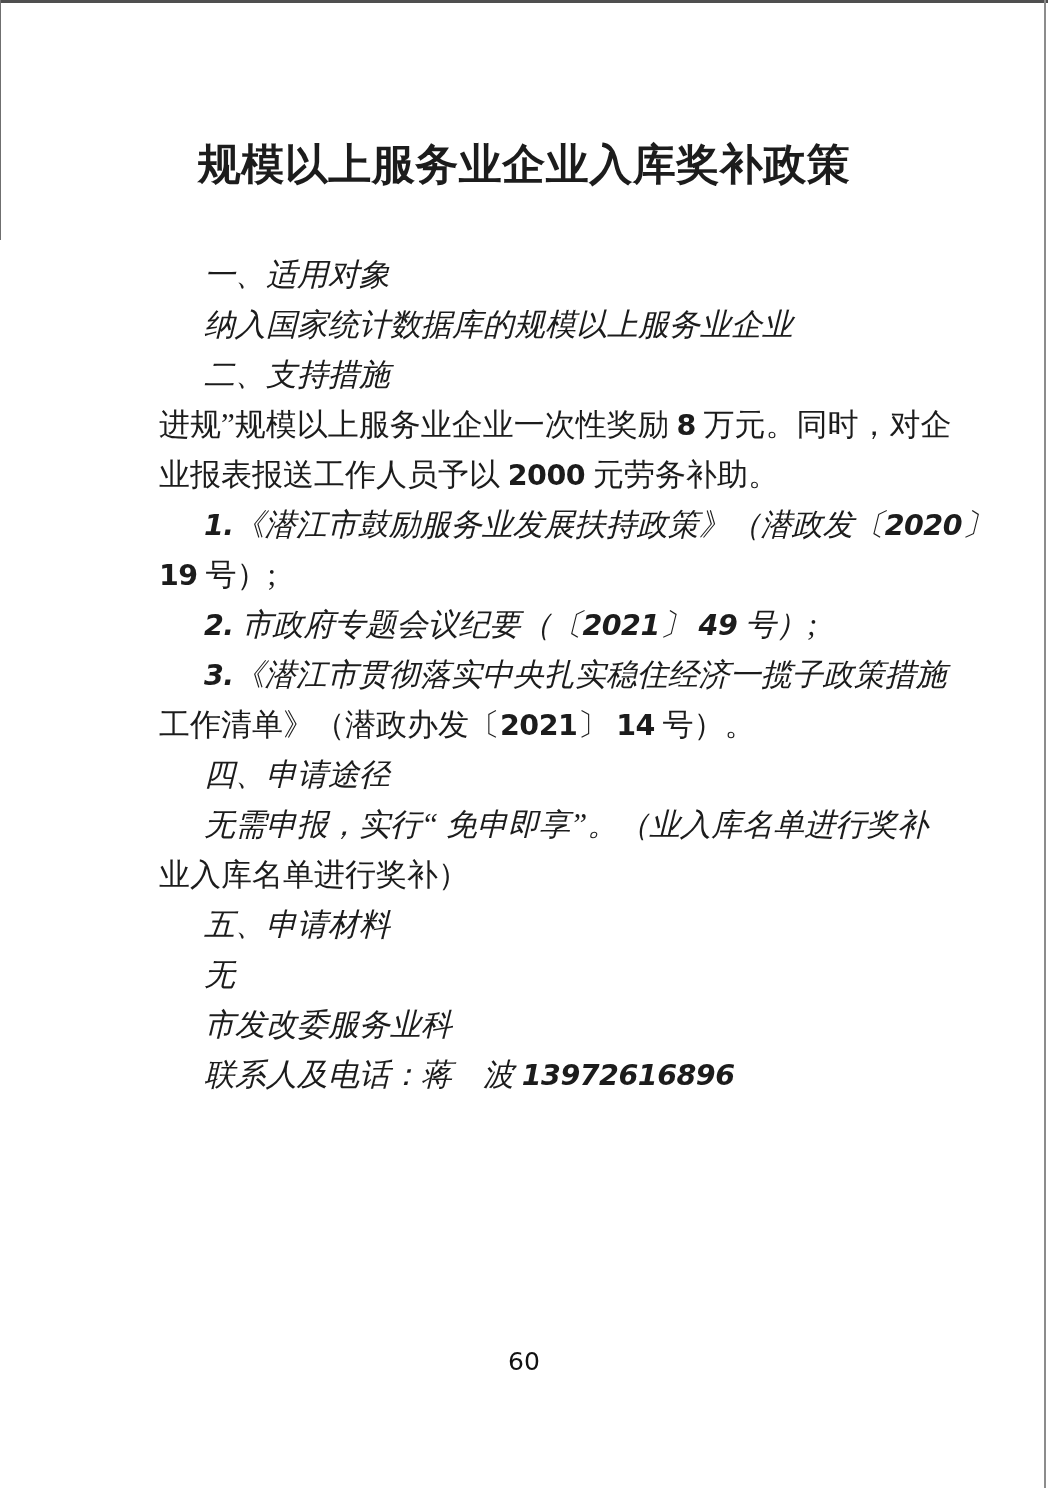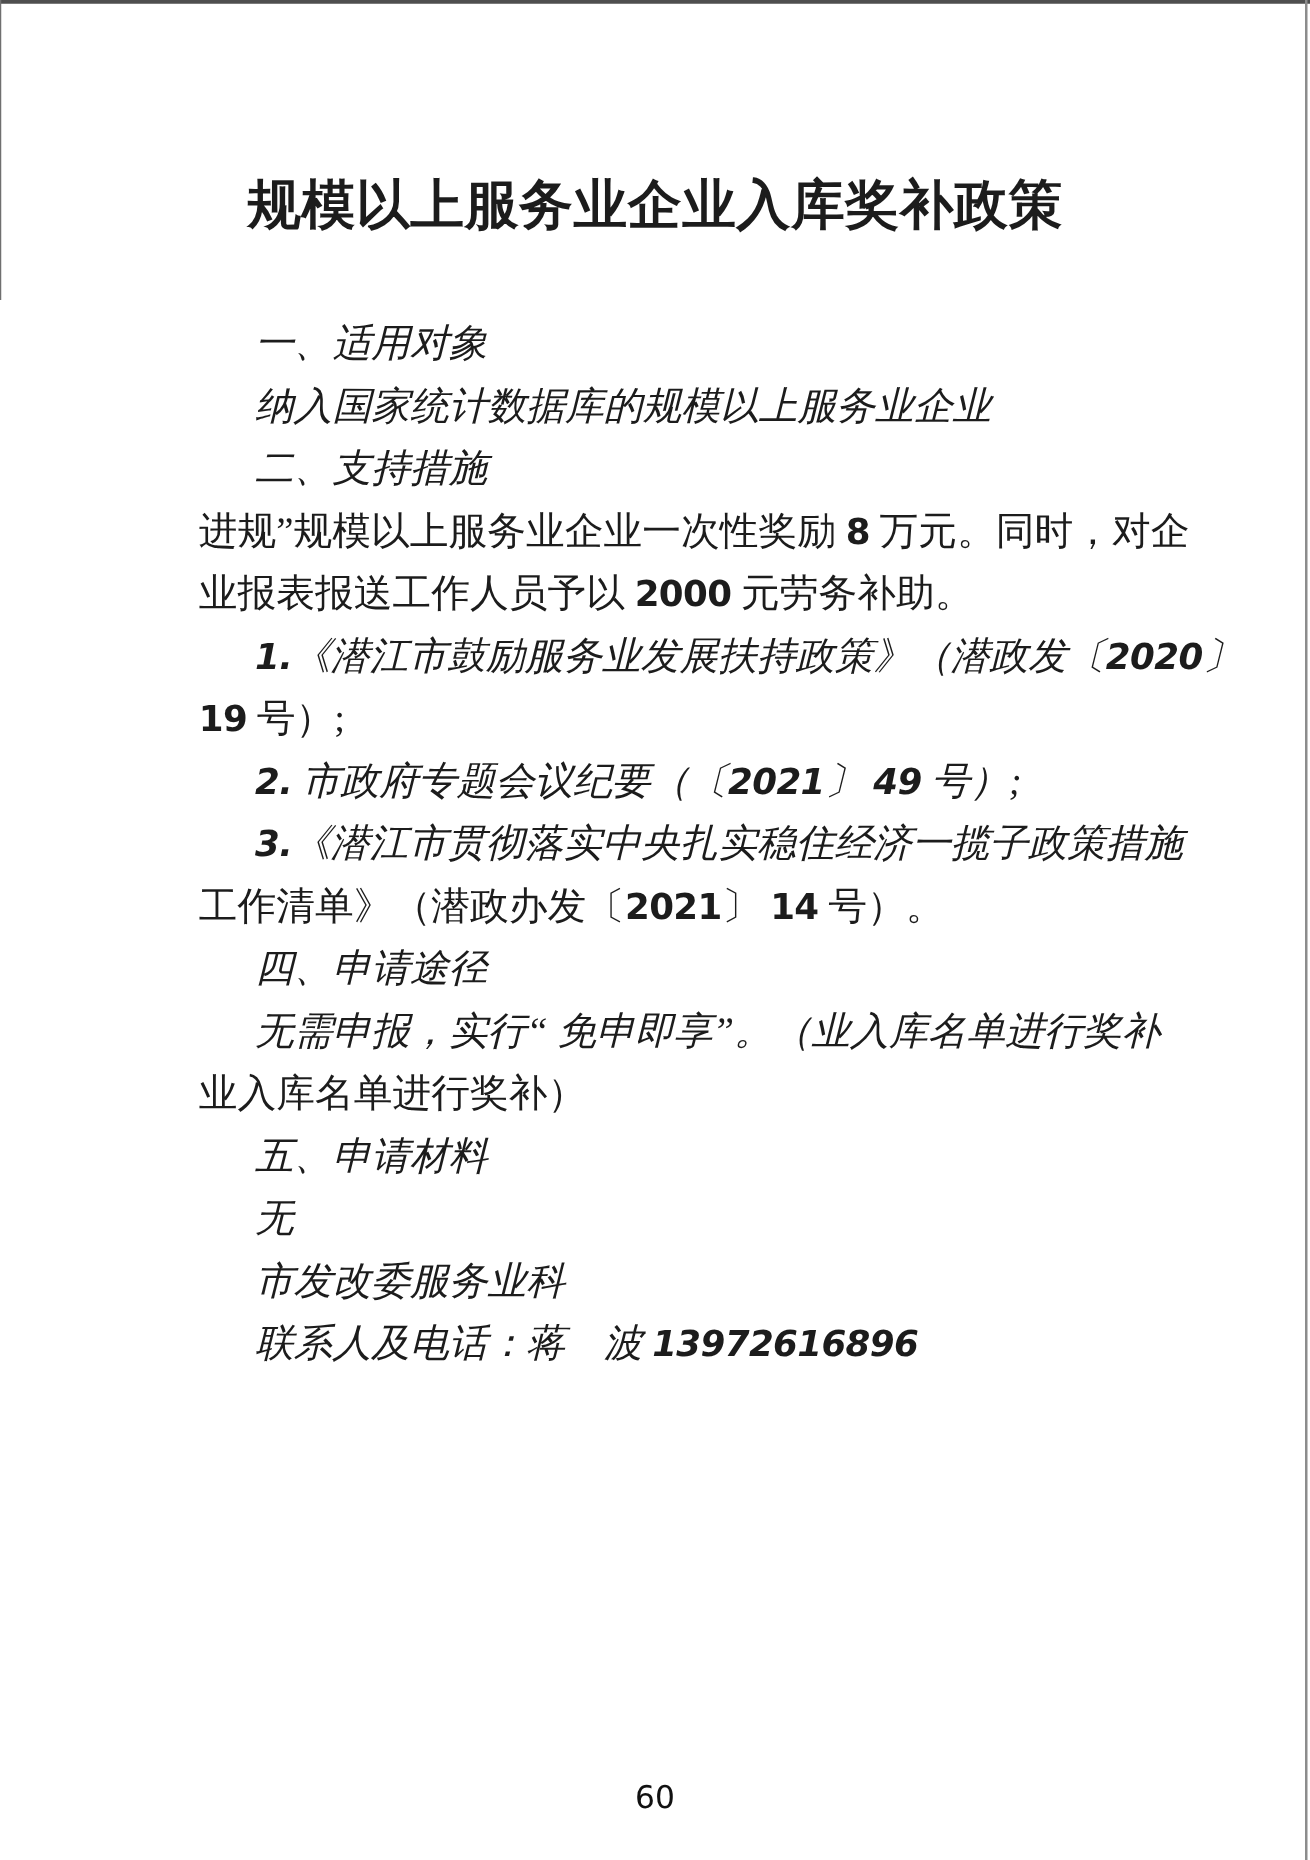--- a/index.html
+++ b/index.html
@@ -64,21 +64,21 @@
   .indent-q { margin-left: 44px; }
   .flush    { margin-left: 16px; }
   .num {
     font-family: "DejaVu Sans", "Liberation Sans", sans-serif;
     font-weight: 700;
     font-size: 0.92em;
     letter-spacing: -0.5px;
   }
   .page-number {
     position: absolute;
-    top: 1420px;
+    top: 1344px;
     left: 0;
     width: 100%;
     height: 36px;
     line-height: 36px;
     text-align: center;
     font-size: 25px;
     font-family: "DejaVu Sans", "Liberation Sans", sans-serif;
     color: #111111;
   }
 </style>

